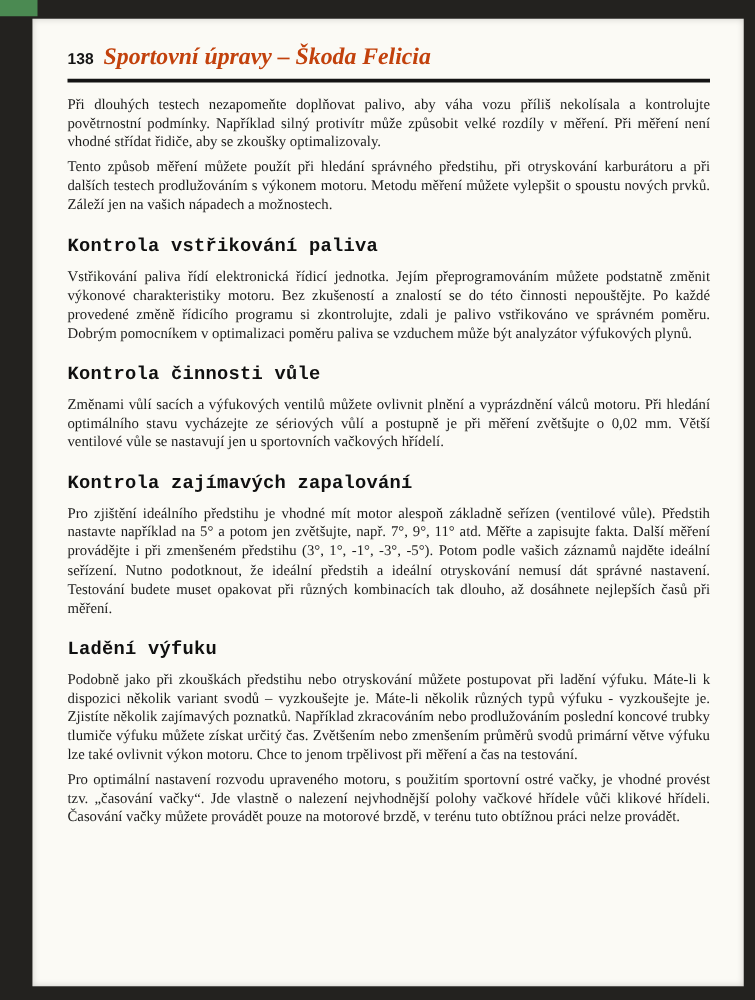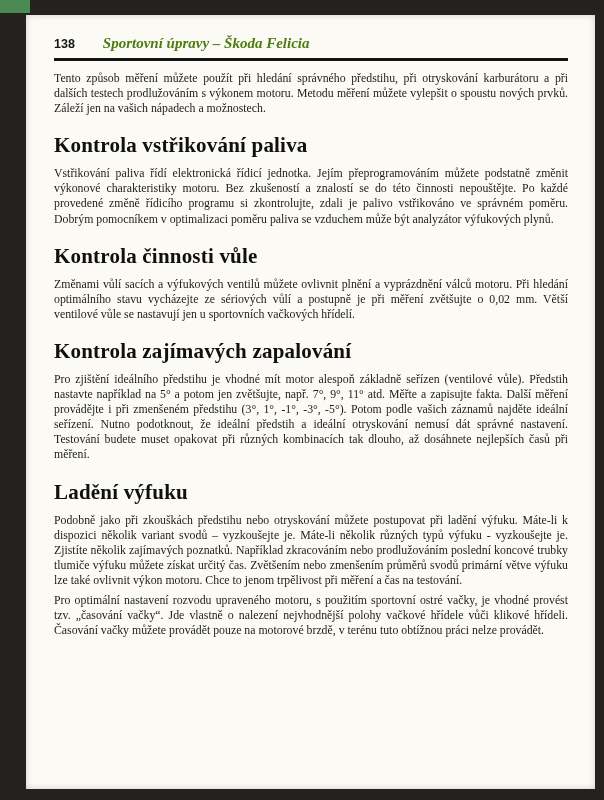--- a/index.html
+++ b/index.html
@@ -17,56 +17,57 @@
     position:absolute;left:26px;top:15px;width:569px;height:774px;
     background:#fbfaf5;
     box-shadow:inset 0 0 6px rgba(0,0,0,0.18);
     box-sizing:border-box;
   }
   .content{
     padding:20px 27px 0 28px;
     box-sizing:border-box;
   }
   .page-header{
-    display:flex;align-items:baseline;gap:28px;
+    display:flex;align-items:baseline;gap:8px;
     border-bottom:3px solid #141414;
     padding-bottom:6px;margin-bottom:10px;
   }
   .page-number{
     font-family:"Liberation Sans", sans-serif;
     font-weight:bold;font-size:12.5px;color:#141414;
   }
   .header-title{
     font-family:"Liberation Serif", serif;
-    font-weight:bold;font-style:italic;font-size:15px;color:#4d7c0f;
+    font-weight:bold;font-style:italic;font-size:19px;color:#c2410c;
   }
   p.body-text{
     font-size:11.8px;line-height:15.1px;
     text-align:justify;color:#1c1c1c;
     margin:0 0 5px 0;
   }
   h2.section-heading{
-    font-family:Liberation Serif, serif;
-    font-weight:bold;font-size:21px;color:#101010;
+    font-family:Liberation Mono, monospace;
+    font-weight:bold;font-size:15px;color:#101010;
     margin:17px 0 8px 0;letter-spacing:0.2px;
   }
 </style>
 </head>
 <body>
 
 <div class="corner-artifact"></div>
 
 <div class="page">
   <div class="content">
 
     <div class="page-header">
       <span class="page-number">138</span>
       <span class="header-title">Sportovní úpravy – Škoda Felicia</span>
     </div>
 
+    <p class="body-text">Při dlouhých testech nezapomeňte doplňovat palivo, aby váha vozu příliš nekolísala a kontrolujte povětrnostní podmínky. Například silný protivítr může způsobit velké rozdíly v měření. Při měření není vhodné střídat řidiče, aby se zkoušky optimalizovaly.</p>
     <p class="body-text">Tento způsob měření můžete použít při hledání správného předstihu, při otryskování karburátoru a při dalších testech prodlužováním s výkonem motoru. Metodu měření můžete vylepšit o spoustu nových prvků. Záleží jen na vašich nápadech a možnostech.</p>
 
     <h2 class="section-heading">Kontrola vstřikování paliva</h2>
     <p class="body-text">Vstřikování paliva řídí elektronická řídicí jednotka. Jejím přeprogramováním můžete podstatně změnit výkonové charakteristiky motoru. Bez zkušeností a znalostí se do této činnosti nepouštějte. Po každé provedené změně řídicího programu si zkontrolujte, zdali je palivo vstřikováno ve správném poměru. Dobrým pomocníkem v optimalizaci poměru paliva se vzduchem může být analyzátor výfukových plynů.</p>
 
     <h2 class="section-heading">Kontrola činnosti vůle</h2>
     <p class="body-text">Změnami vůlí sacích a výfukových ventilů můžete ovlivnit plnění a vyprázdnění válců motoru. Při hledání optimálního stavu vycházejte ze sériových vůlí a postupně je při měření zvětšujte o 0,02 mm. Větší ventilové vůle se nastavují jen u sportovních vačkových hřídelí.</p>
 
     <h2 class="section-heading">Kontrola zajímavých zapalování</h2>
     <p class="body-text">Pro zjištění ideálního předstihu je vhodné mít motor alespoň základně seřízen (ventilové vůle). Předstih nastavte například na 5° a potom jen zvětšujte, např. 7°, 9°, 11° atd. Měřte a zapisujte fakta. Další měření provádějte i při zmenšeném předstihu (3°, 1°, -1°, -3°, -5°). Potom podle vašich záznamů najděte ideální seřízení. Nutno podotknout, že ideální předstih a ideální otryskování nemusí dát správné nastavení. Testování budete muset opakovat při různých kombinacích tak dlouho, až dosáhnete nejlepších časů při měření.</p>

